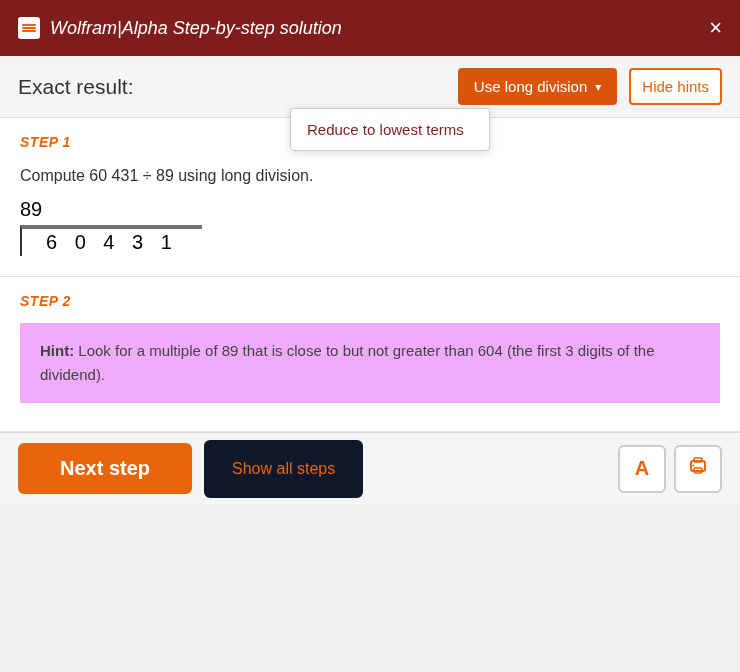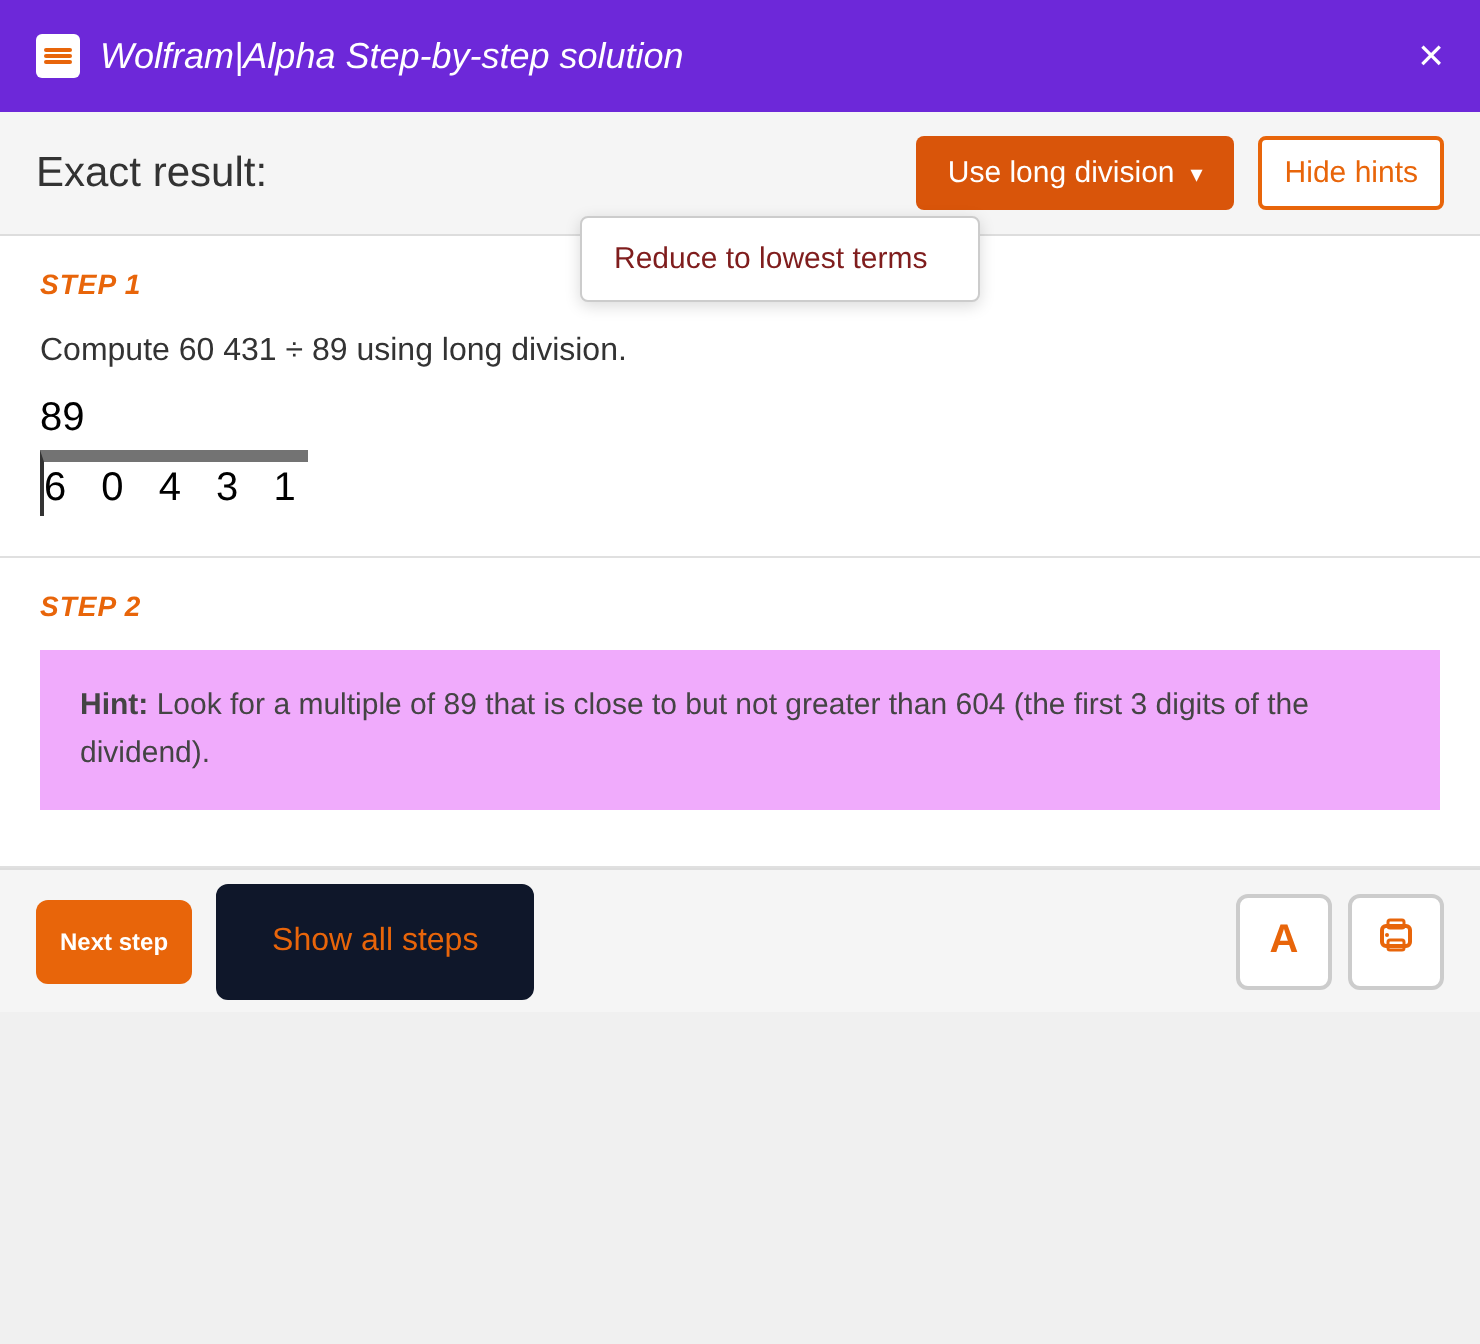--- a/index.html
+++ b/index.html
@@ -6,21 +6,21 @@
     body {
       font-family: 'Segoe UI', Arial, sans-serif;
       width: 740px;
       height: 672px;
       overflow: hidden;
       background: #f0f0f0;
     }
 
     
     .header {
-      background: #6d28d9;
+      background: #7f1d1d;
       color: white;
       display: flex;
       align-items: center;
       justify-content: space-between;
       padding: 0 18px;
       height: 56px;
     }
     .header-left {
       display: flex;
       align-items: center;
@@ -133,22 +133,22 @@
       font-weight: 500;
       gap: 4px;
       flex-direction: column;
     }
     .divisor {
       font-size: 20px;
       font-weight: 500;
     }
     .dividend {
       border-left: 2px solid #333;
-      border-top: 6px solid #737373;
-      padding: 2px 0;
+      border-top: 4px solid #737373;
+      padding: 2px 24px;
       letter-spacing: 6px;
       font-size: 20px;
       font-weight: 500;
     }
 
     
     .hint-box {
       background: #f0abfc;
       border-radius: 0;
       padding: 16px 20px;
@@ -169,22 +169,22 @@
       align-items: center;
       padding: 12px 18px;
       gap: 12px;
       height: 72px;
     }
     .next-step-btn {
       background: #e8650a;
       color: white;
       border: none;
       border-radius: 6px;
-      padding: 14px 12px;
-      font-size: 12px;
+      padding: 14px 42px;
+      font-size: 20px;
       font-weight: 600;
       cursor: pointer;
     }
     .show-all-btn {
       background: #0f172a;
       color: #e8650a;
       border: 8px solid #0f172a;
       border-radius: 6px;
       padding: 12px 20px;
       font-size: 16px;

